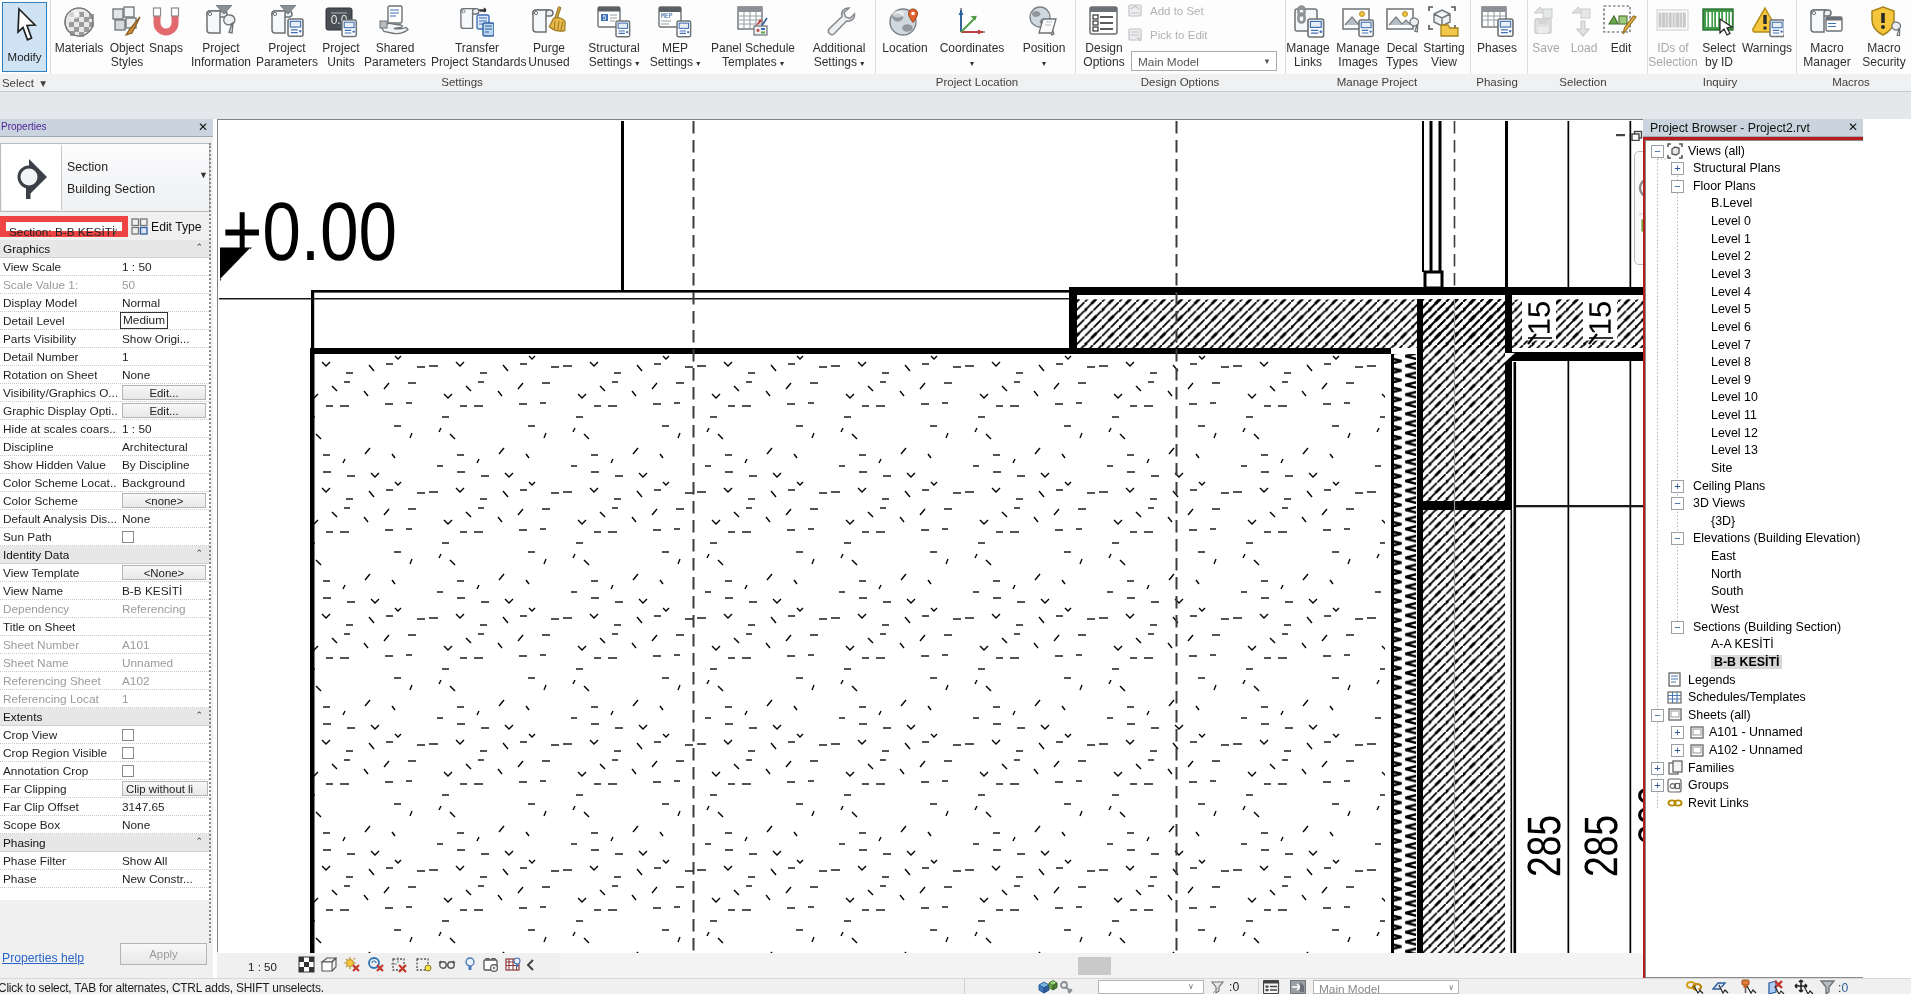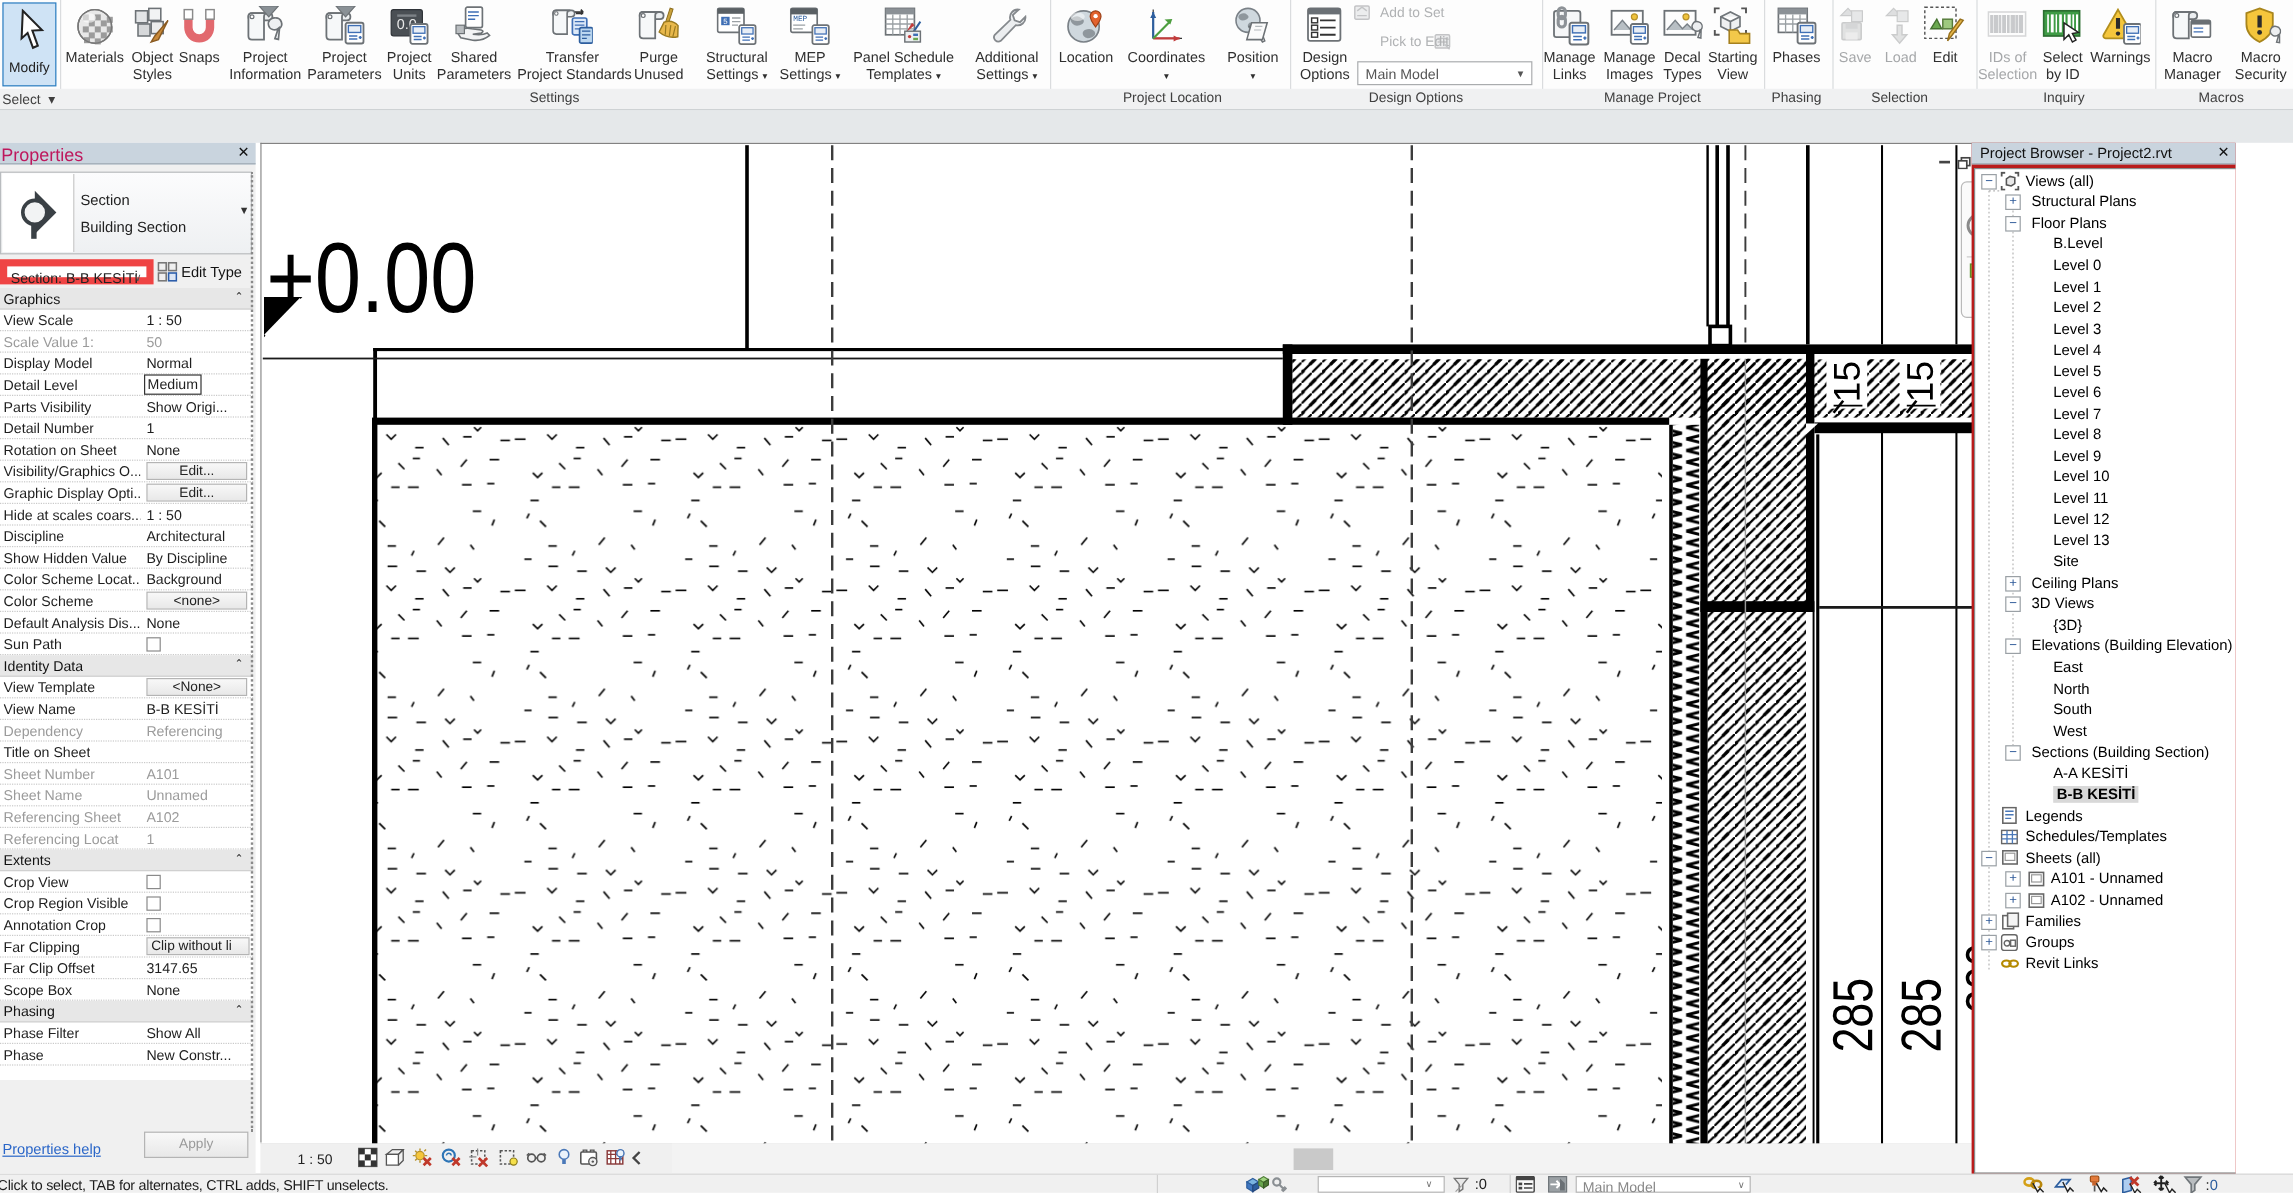--- a/index.html
+++ b/index.html
@@ -444,21 +444,21 @@
         <path d="M16,8 l0,10" stroke="#2b2b2b" stroke-width="3.6"></path>
         <circle cx="16" cy="22" r="2" fill="#2b2b2b"></circle>
         <path d="M29,17 a4,4 0 1 0 3,6 l-1,7 l2.5,0 l-1,-7 a4,4 0 0 0 -3.5,-6" fill="#eceef0" stroke="#6d7276" stroke-width="1.2" transform="rotate(8 29 24)"></path>
       </svg>
       <div class="blab">Macro<br>Security</div>
     </div>
     <div class="abs" style="left:1128px;top:3px;width:150px;height:20px;"><svg width="17" height="16">
         <rect x="1" y="2" width="12" height="11" rx="1" fill="#ecedee" stroke="#c3c4c6" stroke-width="1.2"></rect>
         <path d="M3,6 l4,-3 l4,3 M3,10 h8" stroke="#c3c4c6" stroke-width="1.2" fill="none"></path>
       </svg><span style="position:absolute;left:22px;top:2px;font-size:11.5px;color:#b0b2b4;">Add to Set</span></div>
-    <div class="abs" style="left:1128px;top:27px;width:150px;height:20px;text-align:center;"><svg width="17" height="16">
+    <div class="abs" style="left:1128px;top:27px;width:150px;height:20px;"><svg width="17" height="16">
         <rect x="1" y="2" width="12" height="11" rx="1" fill="#ecedee" stroke="#c3c4c6" stroke-width="1.2"></rect>
         <path d="M3,5 h8 M3,8 h8 M9,10 l4,4" stroke="#c3c4c6" stroke-width="1.2" fill="none"></path>
       </svg><span style="position:absolute;left:22px;top:2px;font-size:11.5px;color:#b0b2b4;">Pick to Edit</span></div>
     <div class="abs" style="left:1131px;top:51px;width:146px;height:20px;background:#fff;border:1px solid #aaacae;">
       <span style="position:absolute;left:6px;top:3px;font-size:11.8px;color:#555;">Main Model</span>
       <span style="position:absolute;right:5px;top:5px;font-size:8px;color:#555;">▼</span>
     </div>
   </div>
 <div id="plabels" class="abs">
 <span class="plab" style="left:24px;">Select&nbsp;&nbsp;▾</span>
@@ -614,21 +614,21 @@
         <path d="M10,6 l4,8 l2,-3 l3,3" stroke="#222" stroke-width="1.2" fill="#fff"></path>
       </g>
  <g transform="translate(134,1)">
         <path d="M1,1 h13 l-5,6 v5 l-3,2 v-7 z" fill="#b9bdc0" stroke="#70767a" stroke-width="1.4"></path>
       </g>
  <text x="152" y="13" font-size="12.2" fill="#222" font-family="Liberation Sans">:<tspan fill="#2d5e9e">0</tspan></text>
 </svg>
 </div>
 <div id="props" class="abs">
 <div class="abs" style="left:0;top:0;width:213px;height:18px;background:#c9d4de;border-bottom:1px solid #9eaab4;">
- <span style="position:absolute;left:1px;top:2px;font-size:15px;color:#be185d;">Properties</span>
+ <span style="position:absolute;left:1px;top:2px;font-size:10px;color:#4c1d95;">Properties</span>
  <span style="position:absolute;left:198px;top:1px;font-size:12px;color:#111;">✕</span>
 </div>
 <div class="abs" style="left:0;top:24px;width:210px;height:69px;background:linear-gradient(#fcfcfd,#eef0f2);border:1px solid #b9bcbf;">
  <div class="abs" style="left:1px;top:1px;width:60px;height:65px;background:#fff;border-right:1px solid #c7c7c7;">
   <svg width="60" height="65">
           <polygon points="27,14 45,32 27,50" fill="#3a4045"></polygon>
           <rect x="24" y="32" width="4.5" height="22" fill="#3a4045"></rect>
           <circle cx="27" cy="32" r="10" fill="#f2f3f4" stroke="#3a4045" stroke-width="3"></circle>
         </svg>
  </div>

